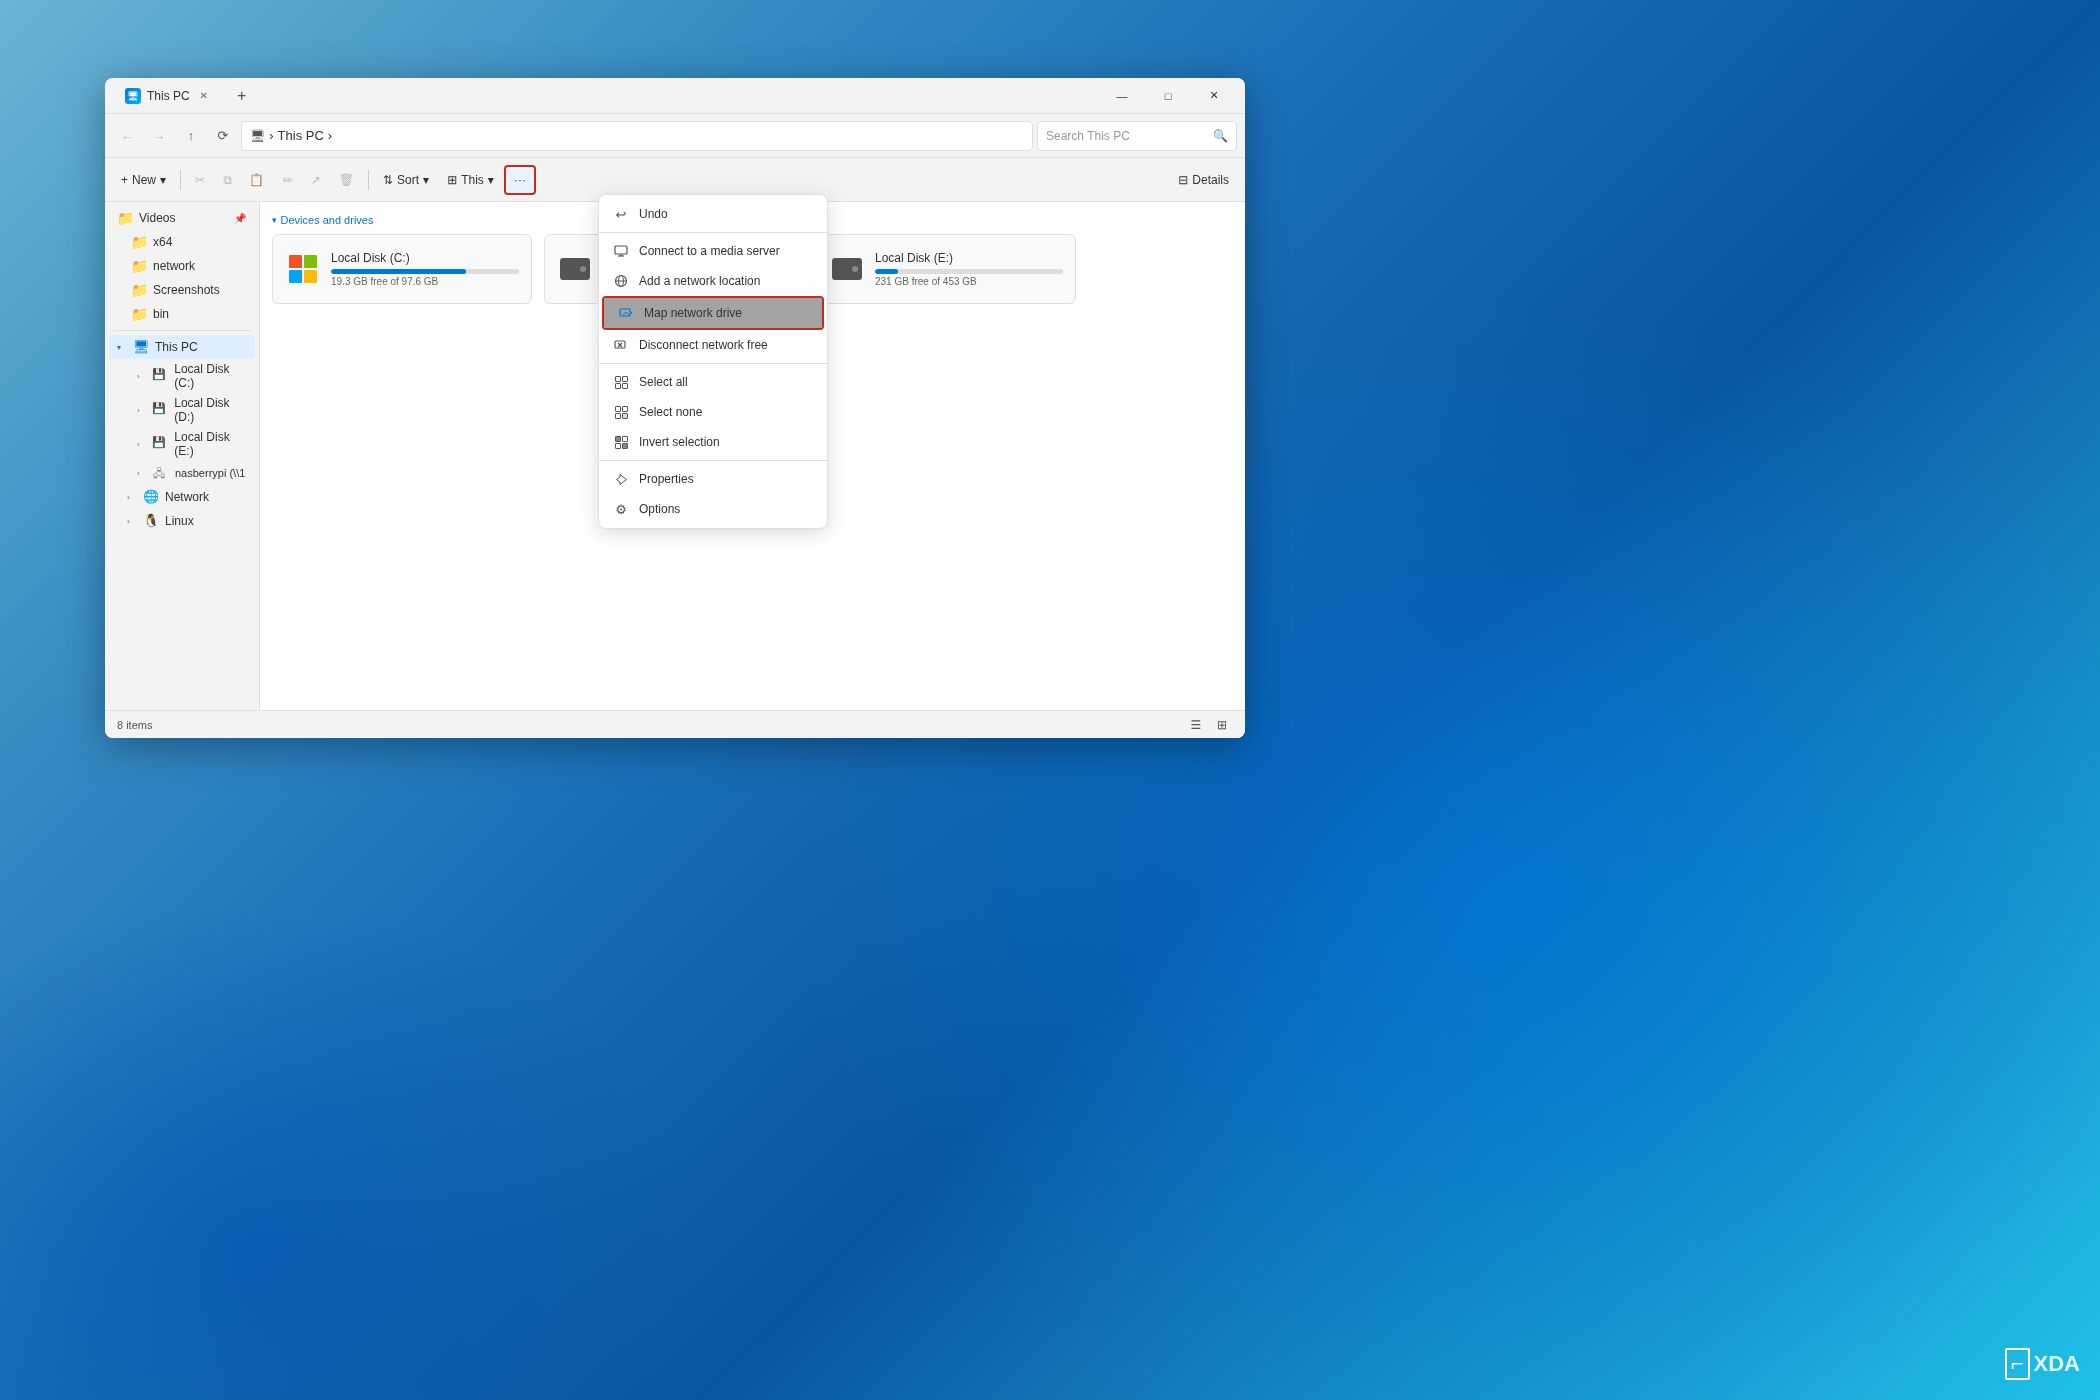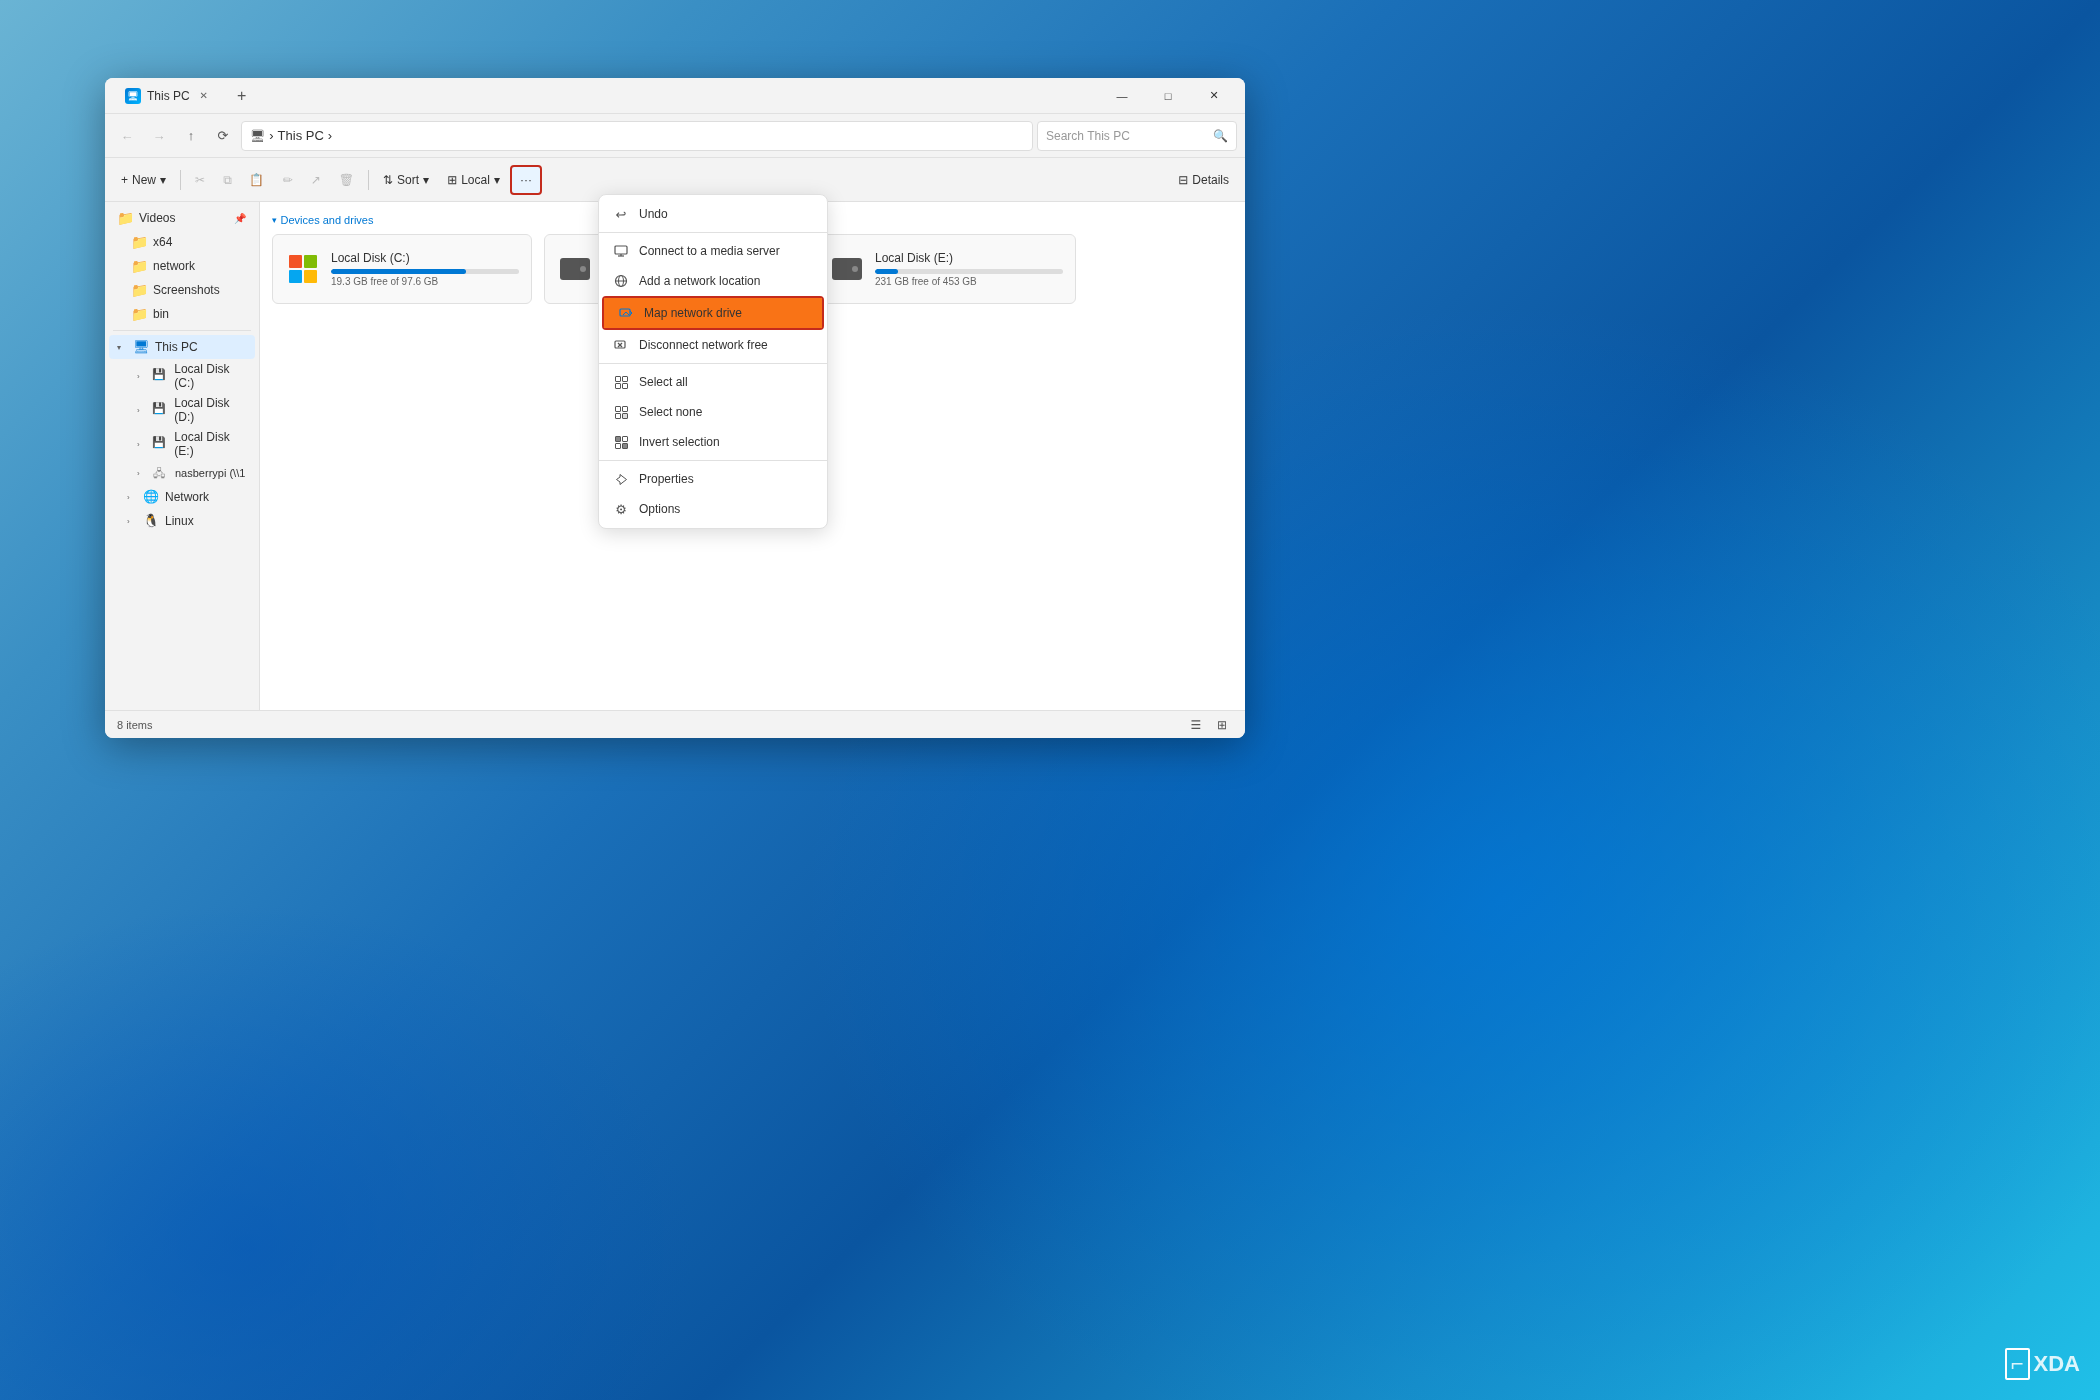--- a/index.html
+++ b/index.html
@@ -399,21 +399,21 @@
     .menu-item {
       display: flex;
       align-items: center;
       padding: 7px 14px;
       font-size: 12px;
       color: #333;
       cursor: pointer;
       gap: 10px;
     }
     .menu-item.highlighted {
-      background: #f97316;
+      background: #a3a3a3;
     }
     .menu-item-icon {
       width: 16px;
       height: 16px;
       display: flex;
       align-items: center;
       justify-content: center;
       font-size: 13px;
       color: #555;
       flex-shrink: 0;
@@ -489,21 +489,21 @@
     <div class="toolbar-btn" style="color:#bbb;">↗</div>
     <div class="toolbar-btn" style="color:#bbb;">🗑</div>
     <div class="toolbar-separator"></div>
     <div class="toolbar-btn">
       <span>⇅</span>
       <span>Sort</span>
       <span>▾</span>
     </div>
     <div class="toolbar-btn">
       <span>⊞</span>
-      <span>Local</span>
+      <span>This</span>
       <span>▾</span>
     </div>
     <div class="toolbar-btn more-btn-highlighted" style="border:2px solid #c42b1c; border-radius:4px;">
       <span>···</span>
     </div>
     <div class="toolbar-spacer"></div>
     <div class="toolbar-btn">
       <span>⊟</span>
       <span>Details</span>
     </div>

